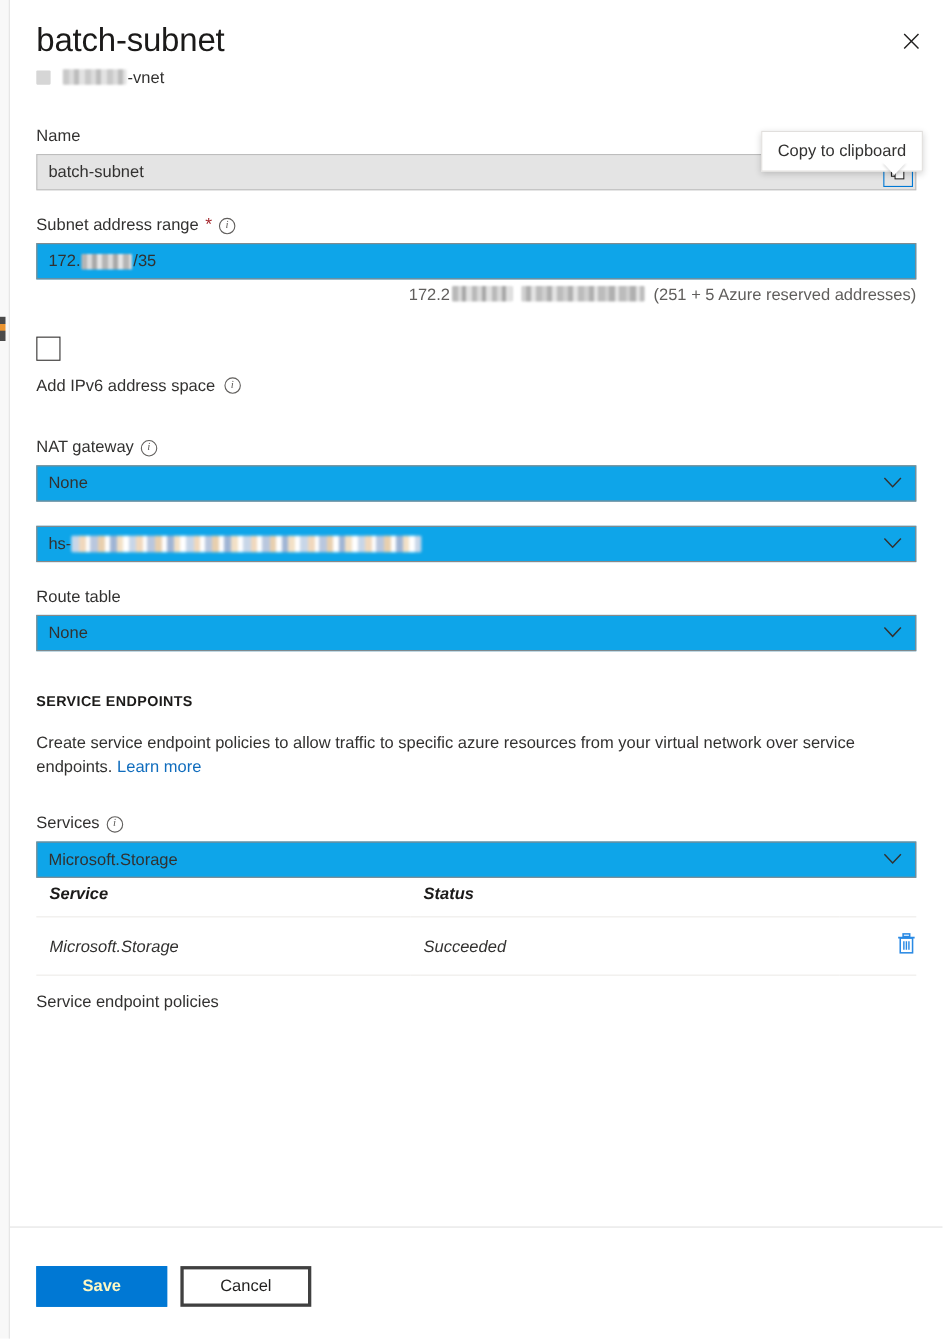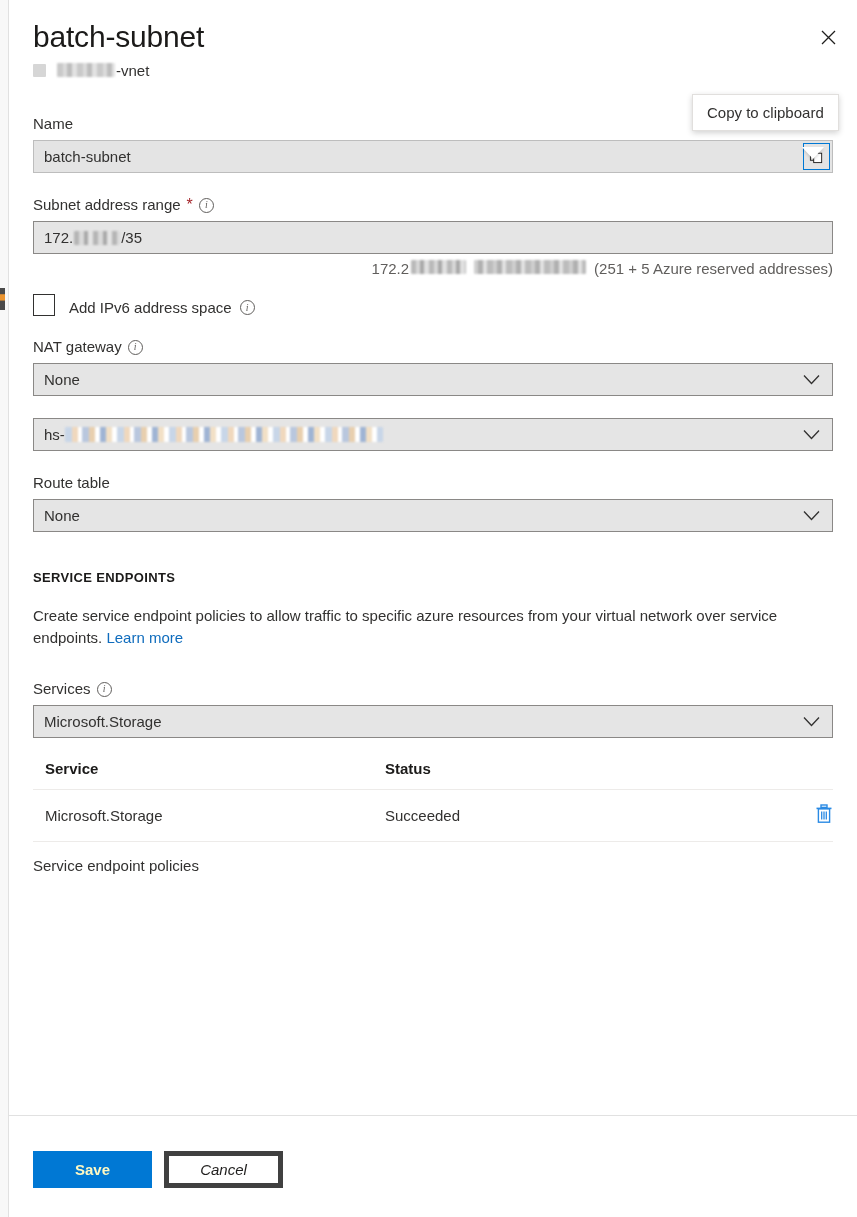--- a/index.html
+++ b/index.html
@@ -89,21 +89,21 @@
     width: 15px; height: 15px; border-radius: 50%;
     border: 1px solid #605e5c; color: #605e5c;
     font-size: 10px; font-style: italic;
     font-family: "Liberation Serif", serif;
     line-height: 1; cursor: pointer;
   }
 
   .input, .select {
     width: 100%; height: 33px;
     border: 1px solid #8a8886;
-    background: #e5e5e5;
+    background: #0ea5e9;
     font-size: 15px; color: #323130;
     padding: 0 10px;
     display: flex; align-items: center;
     font-family: "Liberation Sans", sans-serif;
   }
   .input.disabled {
     background: #e4e4e4;
     border-color: #bdbdbd;
     color: #323130;
   }
@@ -115,21 +115,21 @@
     border: 1px solid #0078d4;
     background: transparent;
     display: flex; align-items: center; justify-content: center;
     cursor: pointer;
     padding: 0;
   }
   .copy-btn svg { display: block; }
 
   .tooltip {
     position: absolute;
-    left: 692px; top: 94px;
+    left: 692px; top: 119px;
     background: #ffffff;
     border: 1px solid #e1dfdd;
     box-shadow: 0 2px 6px rgba(0,0,0,.18);
     padding: 9px 14px;
     font-size: 15px;
     color: #323130;
     white-space: nowrap;
     z-index: 40;
   }
   .tooltip-arrow {
@@ -171,21 +171,21 @@
   .blur.nsg {
     width: 318px; height: 15px;
     display: inline-block; vertical-align: -3px;
     background: repeating-linear-gradient(90deg,
       #c8d6e8 0 7px, #f0d8bd 7px 13px, #ffffff 13px 17px,
       #b9c7de 17px 24px, #e8cfae 24px 30px, #ffffff 30px 35px,
       #9fb4d4 35px 41px, #f2e0c6 41px 47px, #ffffff 47px 52px);
     filter: blur(1.3px);
   }
 
-  .checkbox-row { display: flex; align-items: flex-end; gap: 14px; margin-top: 14px; }
+  .checkbox-row { display: flex; align-items: flex-start; gap: 14px; margin-top: 26px; flex-direction: column; }
   .checkbox {
     width: 22px; height: 22px;
     border: 1px solid #323130;
     background: #ffffff;
     cursor: pointer;
   }
   .checkbox-label { font-size: 15px; color: #323130; display: flex; align-items: center; gap: 8px; }
 
   .select { position: relative; padding-right: 50px; }
   .chev {
@@ -203,21 +203,21 @@
   }
   .section-desc {
     margin-top: 20px;
     font-size: 15px; line-height: 22px;
     color: #323130;
     max-width: 800px;
   }
   .link { color: #0f6cbd; text-decoration: none; cursor: pointer; }
 
   
-  .tbl { width: 100%; margin-top: 22px; border-collapse: collapse; }
+  .tbl { width: 100%; margin-top: 6px; border-collapse: collapse; font-style: italic; }
   .tbl th {
     text-align: left;
     font-size: 15px; font-weight: 700; color: #1b1a19;
     padding: 0 0 12px 12px;
     border-bottom: 1px solid #edebe9;
   }
   .tbl td {
     font-size: 15px; color: #323130;
     padding: 14px 0 14px 12px;
     border-bottom: 1px solid #edebe9;
@@ -250,22 +250,21 @@
     cursor: pointer;
     display: flex; align-items: center; justify-content: center;
     padding: 0 16px;
   }
   .btn-primary {
     background: #0078d4; color: #fef9c3;
     border: 1px solid #0078d4; font-weight: 700;
   }
   .btn-secondary {
     background: #ffffff; color: #201f1e;
-    border: 5px solid #404040;
-    font-style: italic;
+    border: 3px solid #404040;
   }
 </style>
 </head>
 <body>
 
 <div class="left-rail">
   <div class="rail-artifact"></div>
 </div>
 
 <div class="blade">
@@ -319,21 +318,21 @@
     </div>
 
     <div class="checkbox-row">
       <div class="checkbox"></div>
       <div class="checkbox-label">
         <span>Add IPv6 address space</span>
         <span class="info-icon">i</span>
       </div>
     </div>
 
-    <div class="field" style="margin-top:21px;">
+    <div class="field" style="margin-top:38px;">
       <label class="lbl">
         <span>NAT gateway</span>
         <span class="info-icon">i</span>
       </label>
       <div class="select">
         <span>None</span>
         <span class="chev">
           <svg width="17" height="11" viewBox="0 0 17 11">
               <path d="M1 1 L8.5 9 L16 1" fill="none" stroke="#323130" stroke-width="1.3"></path>
             </svg>

